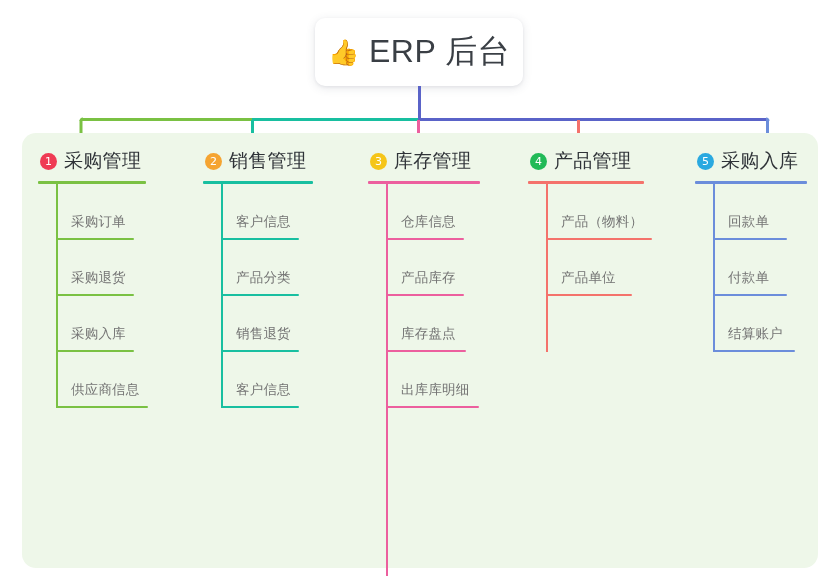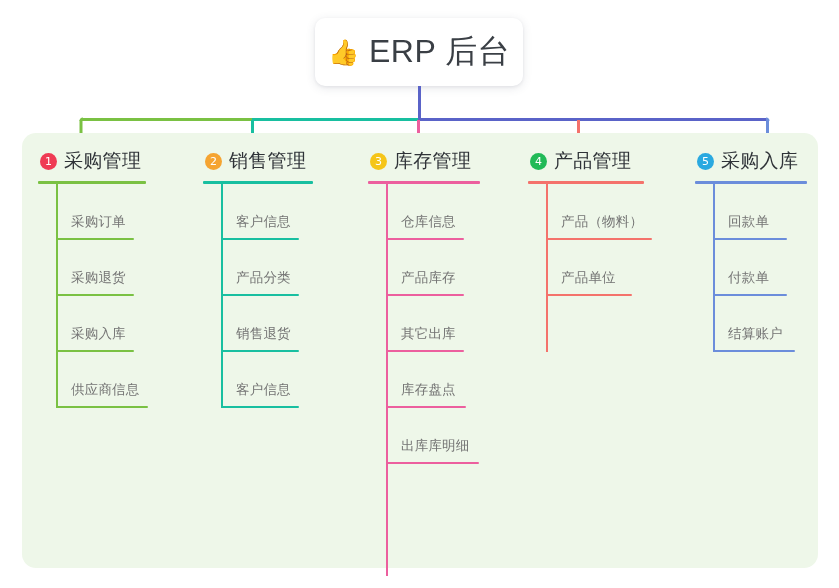--- a/index.html
+++ b/index.html
@@ -234,24 +234,20 @@
             <div class="spine" style="height: 392px; background: rgb(236, 95, 158);"></div>
             <div class="leaf">
               <span class="leaf-label">仓库信息</span>
               <div class="leaf-rule" style="width: 78px; background: rgb(236, 95, 158);"></div>
             </div>
             <div class="leaf">
               <span class="leaf-label">产品库存</span>
               <div class="leaf-rule" style="width: 78px; background: rgb(236, 95, 158);"></div>
             </div>
             <div class="leaf">
-              <span class="leaf-label">其它出库</span>
-              <div class="leaf-rule" style="width: 78px; background: rgb(236, 95, 158);"></div>
-            </div>
-            <div class="leaf">
               <span class="leaf-label">库存盘点</span>
               <div class="leaf-rule" style="width: 80px; background: rgb(236, 95, 158);"></div>
             </div>
             <div class="leaf">
               <span class="leaf-label">出库库明细</span>
               <div class="leaf-rule" style="width: 93px; background: rgb(236, 95, 158);"></div>
             </div>
           </div>
         </div>
         <div class="column" style="left: 506px; top: 13px; width: 160px;">

